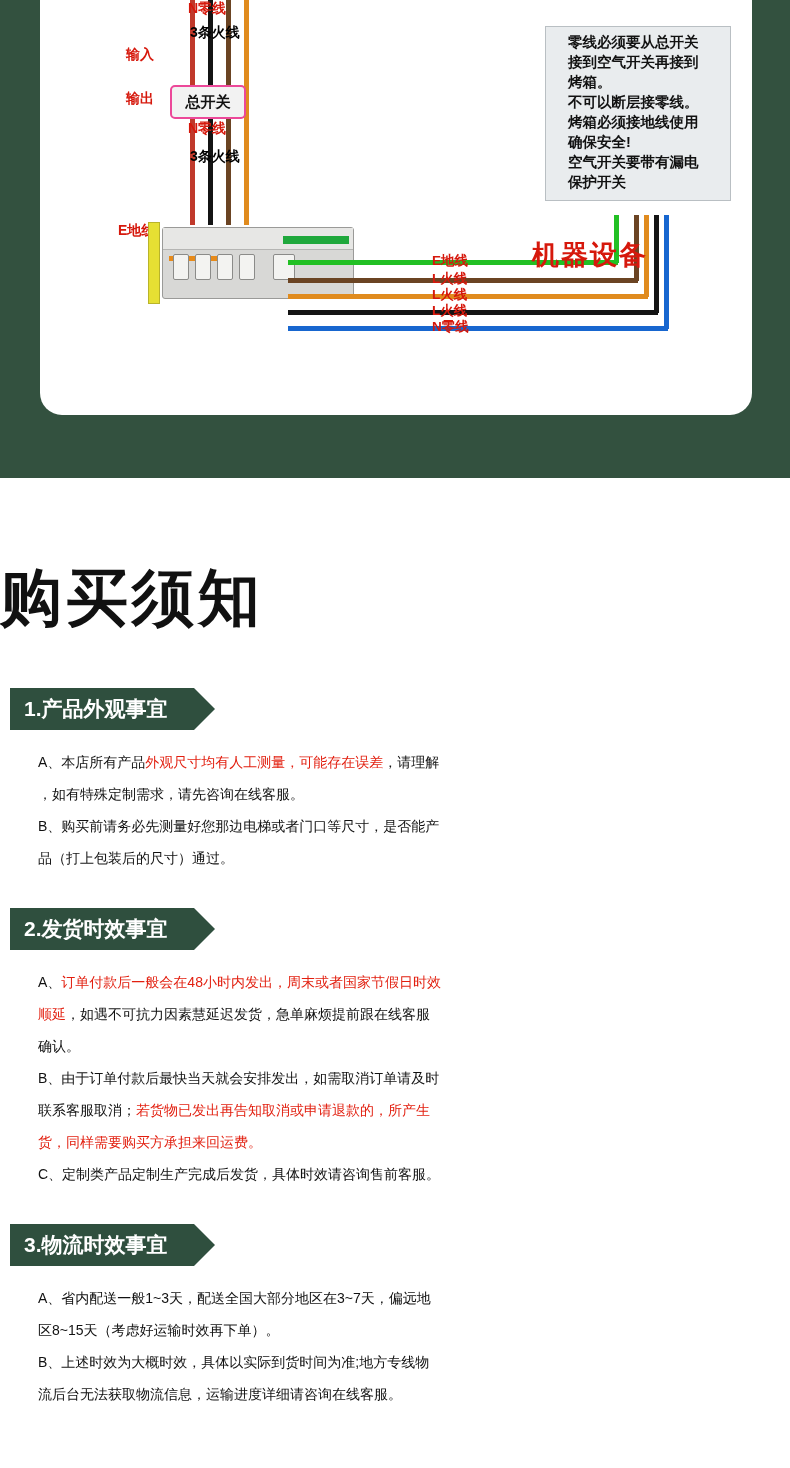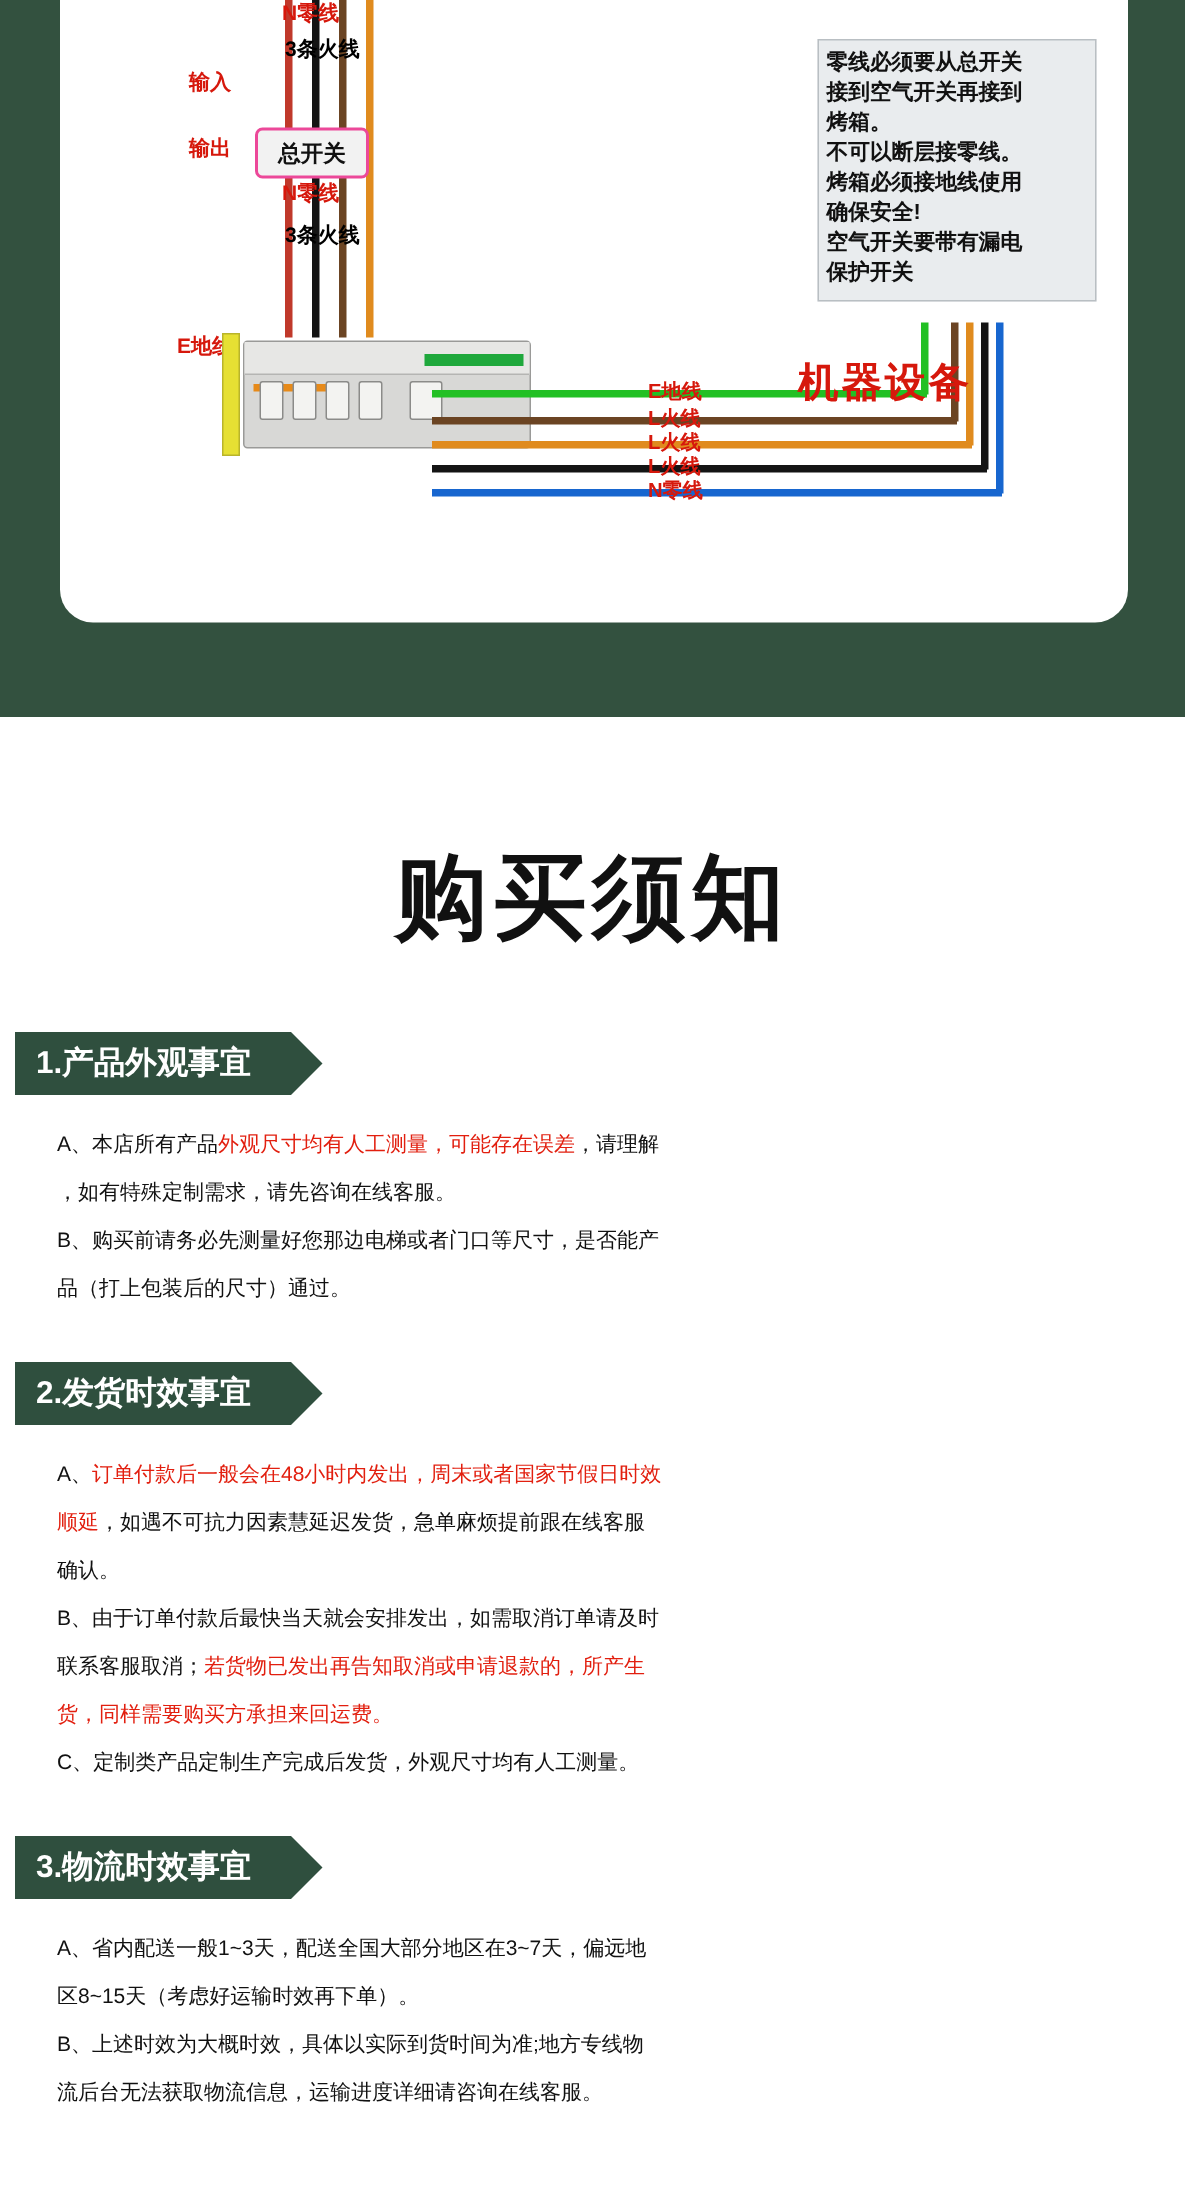--- a/index.html
+++ b/index.html
@@ -35,21 +35,21 @@
     position: absolute;
     left: 505px;
     top: 66px;
     width: 186px;
     height: 175px;
     background: #e9ecee;
     border: 1px solid #b9bfc3;
   }
   .note-box p {
     margin: 0;
-    padding: 0 5px;
+    padding: 0 22px;
     font-size: 14.5px;
     line-height: 20px;
     color: #111;
     font-weight: bold;
   }
   .note-box p:first-child { padding-top: 5px; }
   .note-red { color: #d6180c; }
 
   .machine-label {
     position: absolute;
@@ -154,21 +154,21 @@
   .wire-lbl .red { color: #d6180c; }
 
   
   .notice {
     position: relative;
     width: 790px;
     background: #ffffff;
     padding-top: 78px;
   }
   .big-title {
-    text-align: center;
+    text-align: left;
     font-size: 62px;
     font-weight: bold;
     color: #111;
     letter-spacing: 4px;
     margin: 0 0 48px 0;
   }
   .sec-head {
     position: relative;
     display: inline-block;
     height: 42px;
@@ -294,21 +294,21 @@
 
   <div>
     <div class="sec-head">2.发货时效事宜</div>
     <div class="sec-body" id="body-1">
         <p><span>A、</span><span class="r">订单付款后一般会在48小时内发出，周末或者国家节假日时效</span></p>
         <p><span class="r">顺延</span><span>，如遇不可抗力因素慧延迟发货，急单麻烦提前跟在线客服</span></p>
         <p><span>确认。</span></p>
         <p><span>B、由于订单付款后最快当天就会安排发出，如需取消订单请及时</span></p>
         <p><span>联系客服取消；</span><span class="r">若货物已发出再告知取消或申请退款的，所产生</span></p>
         <p><span class="r">货，同样需要购买方承担来回运费。</span></p>
-        <p><span>C、定制类产品定制生产完成后发货，外观尺寸均有人工测量。</span></p>
+        <p><span>C、定制类产品定制生产完成后发货，具体时效请咨询售前客服。</span></p>
       </div>
   </div>
 
   <div class="gap-2"></div>
 
   <div>
     <div class="sec-head">3.物流时效事宜</div>
     <div class="sec-body" id="body-2">
         <p><span>A、省内配送一般1~3天，配送全国大部分地区在3~7天，偏远地</span></p>
         <p><span>区8~15天（考虑好运输时效再下单）。</span></p>

